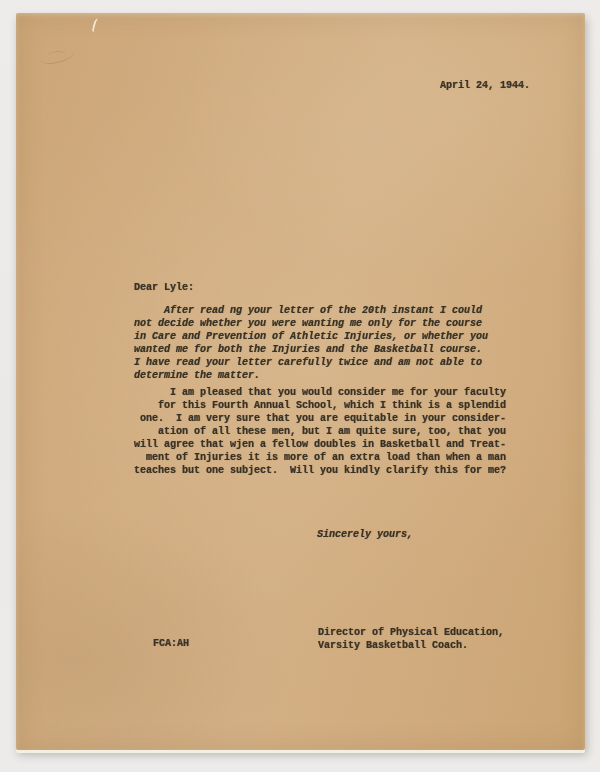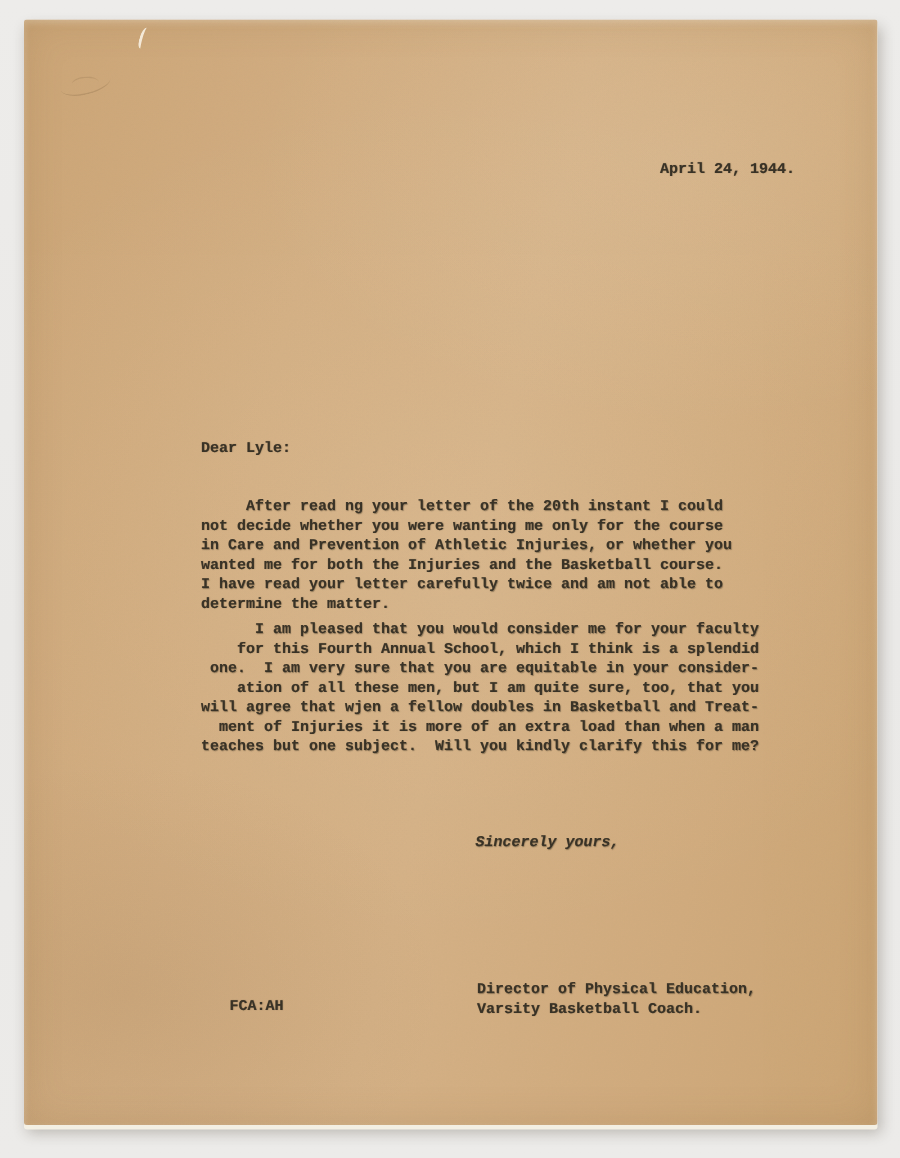--- a/index.html
+++ b/index.html
@@ -44,26 +44,25 @@
   }
   .txt {
     position: absolute;
     white-space: pre;
     font-size: 10px;
     line-height: 13px;
     font-weight: 700;
     letter-spacing: 0px;
     color: rgba(52,46,35,0.93);
     text-shadow: 0.4px 0.4px 0.7px rgba(80,68,48,0.55), -0.2px 0 0.4px rgba(60,52,38,0.35);
-    margin-top: 28px;
   }
   .date-line      { left: 424px; top: 66px;  }
   .address-block  { left: 138px; top: 217px; line-height: 14px; }
-  .salutation     { left: 118px; top: 252px; }
-  .paragraph-1    { left: 118px; top: 291px; }
+  .salutation     { left: 118px; top: 268px; }
+  .paragraph-1    { left: 118px; top: 291px; font-style: italic; }
   .paragraph-2    { left: 118px; top: 373px; text-align: right; }
   .closing-line   { left: 301px; top: 515px; font-style: italic; }
   .sig-block      { left: 302px; top: 613px; }
   .initials       { left: 137px; top: 624px; }
   .scratch-mark {
     position: absolute;
     left: 77px;
     top: 5px;
     width: 4px;
     height: 15px;

